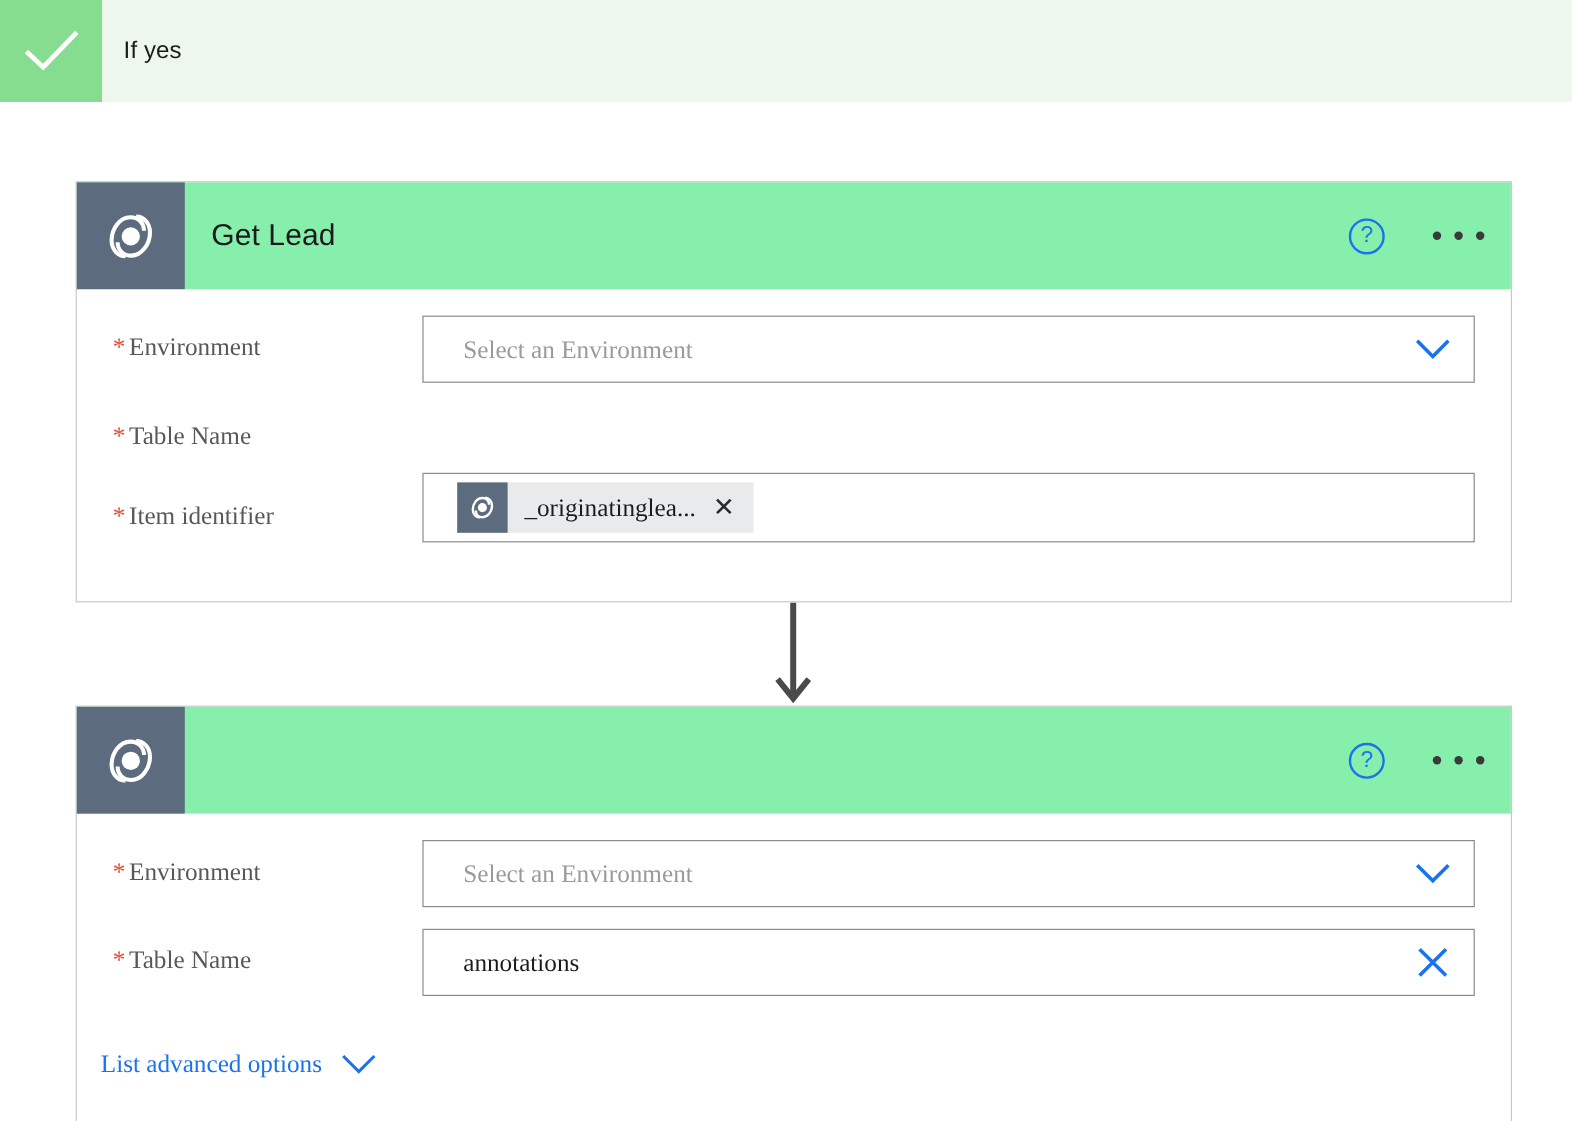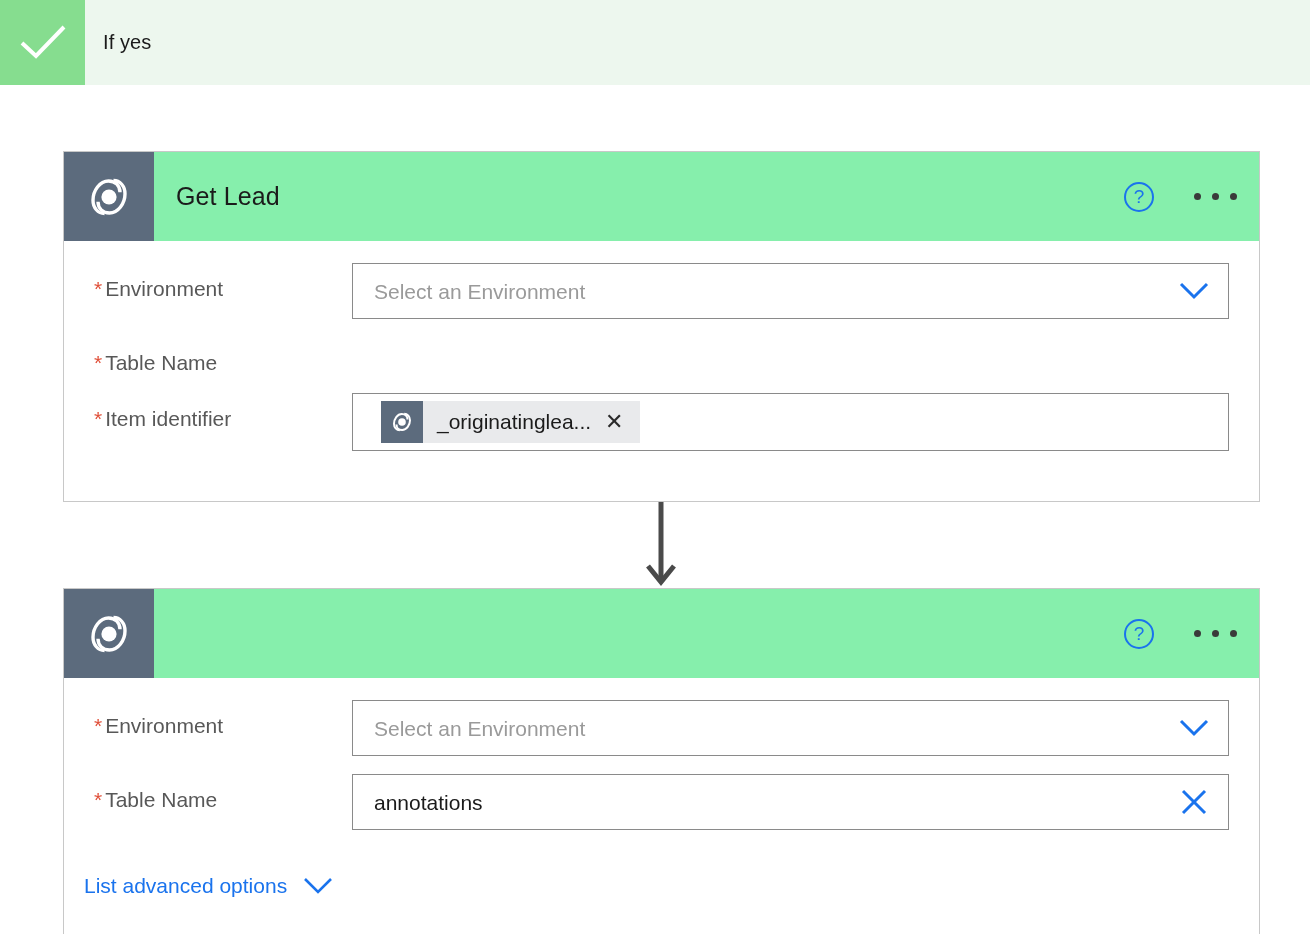--- a/index.html
+++ b/index.html
@@ -110,21 +110,21 @@
   }
   .more-icon i {
     width: 7px;
     height: 7px;
     border-radius: 50%;
     background: #3a3a3a;
     display: block;
   }
 
   
-  .card-body { padding: 0; }
+  .card-body { padding: 0; font-family: Liberation Serif, serif; }
   .field-row {
     display: flex;
     align-items: flex-start;
     padding: 0 30px 0 30px;
   }
   .field-label {
     width: 258px;
     flex: 0 0 258px;
     font-size: 21px;
     color: #585858;
@@ -144,21 +144,21 @@
     background: #ffffff;
     box-sizing: border-box;
     display: flex;
     align-items: center;
     padding: 0 58px 0 21px;
     font-size: 21px;
     color: #1b1b1b;
     cursor: text;
   }
   .input-box.placeholder-style { color: #9a9a9a; }
-  .input-value { line-height: 1; }
+  .input-value { line-height: 1; margin-left: 12px; }
   .input-right-icon {
     position: absolute;
     right: 14px;
     top: 0;
     height: 56px;
     width: 42px;
     display: flex;
     align-items: center;
     justify-content: center;
     cursor: pointer;
@@ -279,21 +279,21 @@
         </div>
       </div>
     </div>
 
     <div class="field-row" style="margin-top:18px;">
       <div class="field-label">
         <span class="req">*</span><span>Table Name</span>
       </div>
     </div>
 
-    <div class="field-row" style="margin-top:18px;">
+    <div class="field-row" style="margin-top:18px;align-items:center;">
       <div class="field-label">
         <span class="req">*</span><span>Item identifier</span>
       </div>
       <div class="field-control">
         <div class="token-box">
           <span class="token">
             <span class="token-icon">
               <svg width="26" height="26" viewBox="0 0 52 52" aria-hidden="true">
                 <g fill="none" stroke="#ffffff" stroke-width="4">
                   <path d="M30.5 9.5c6.5 0 11.5 5.6 11.5 13.2 0 9.6-6.8 19.3-15.6 19.3-6.6 0-11.4-4.6-11.4-11.2"></path>

